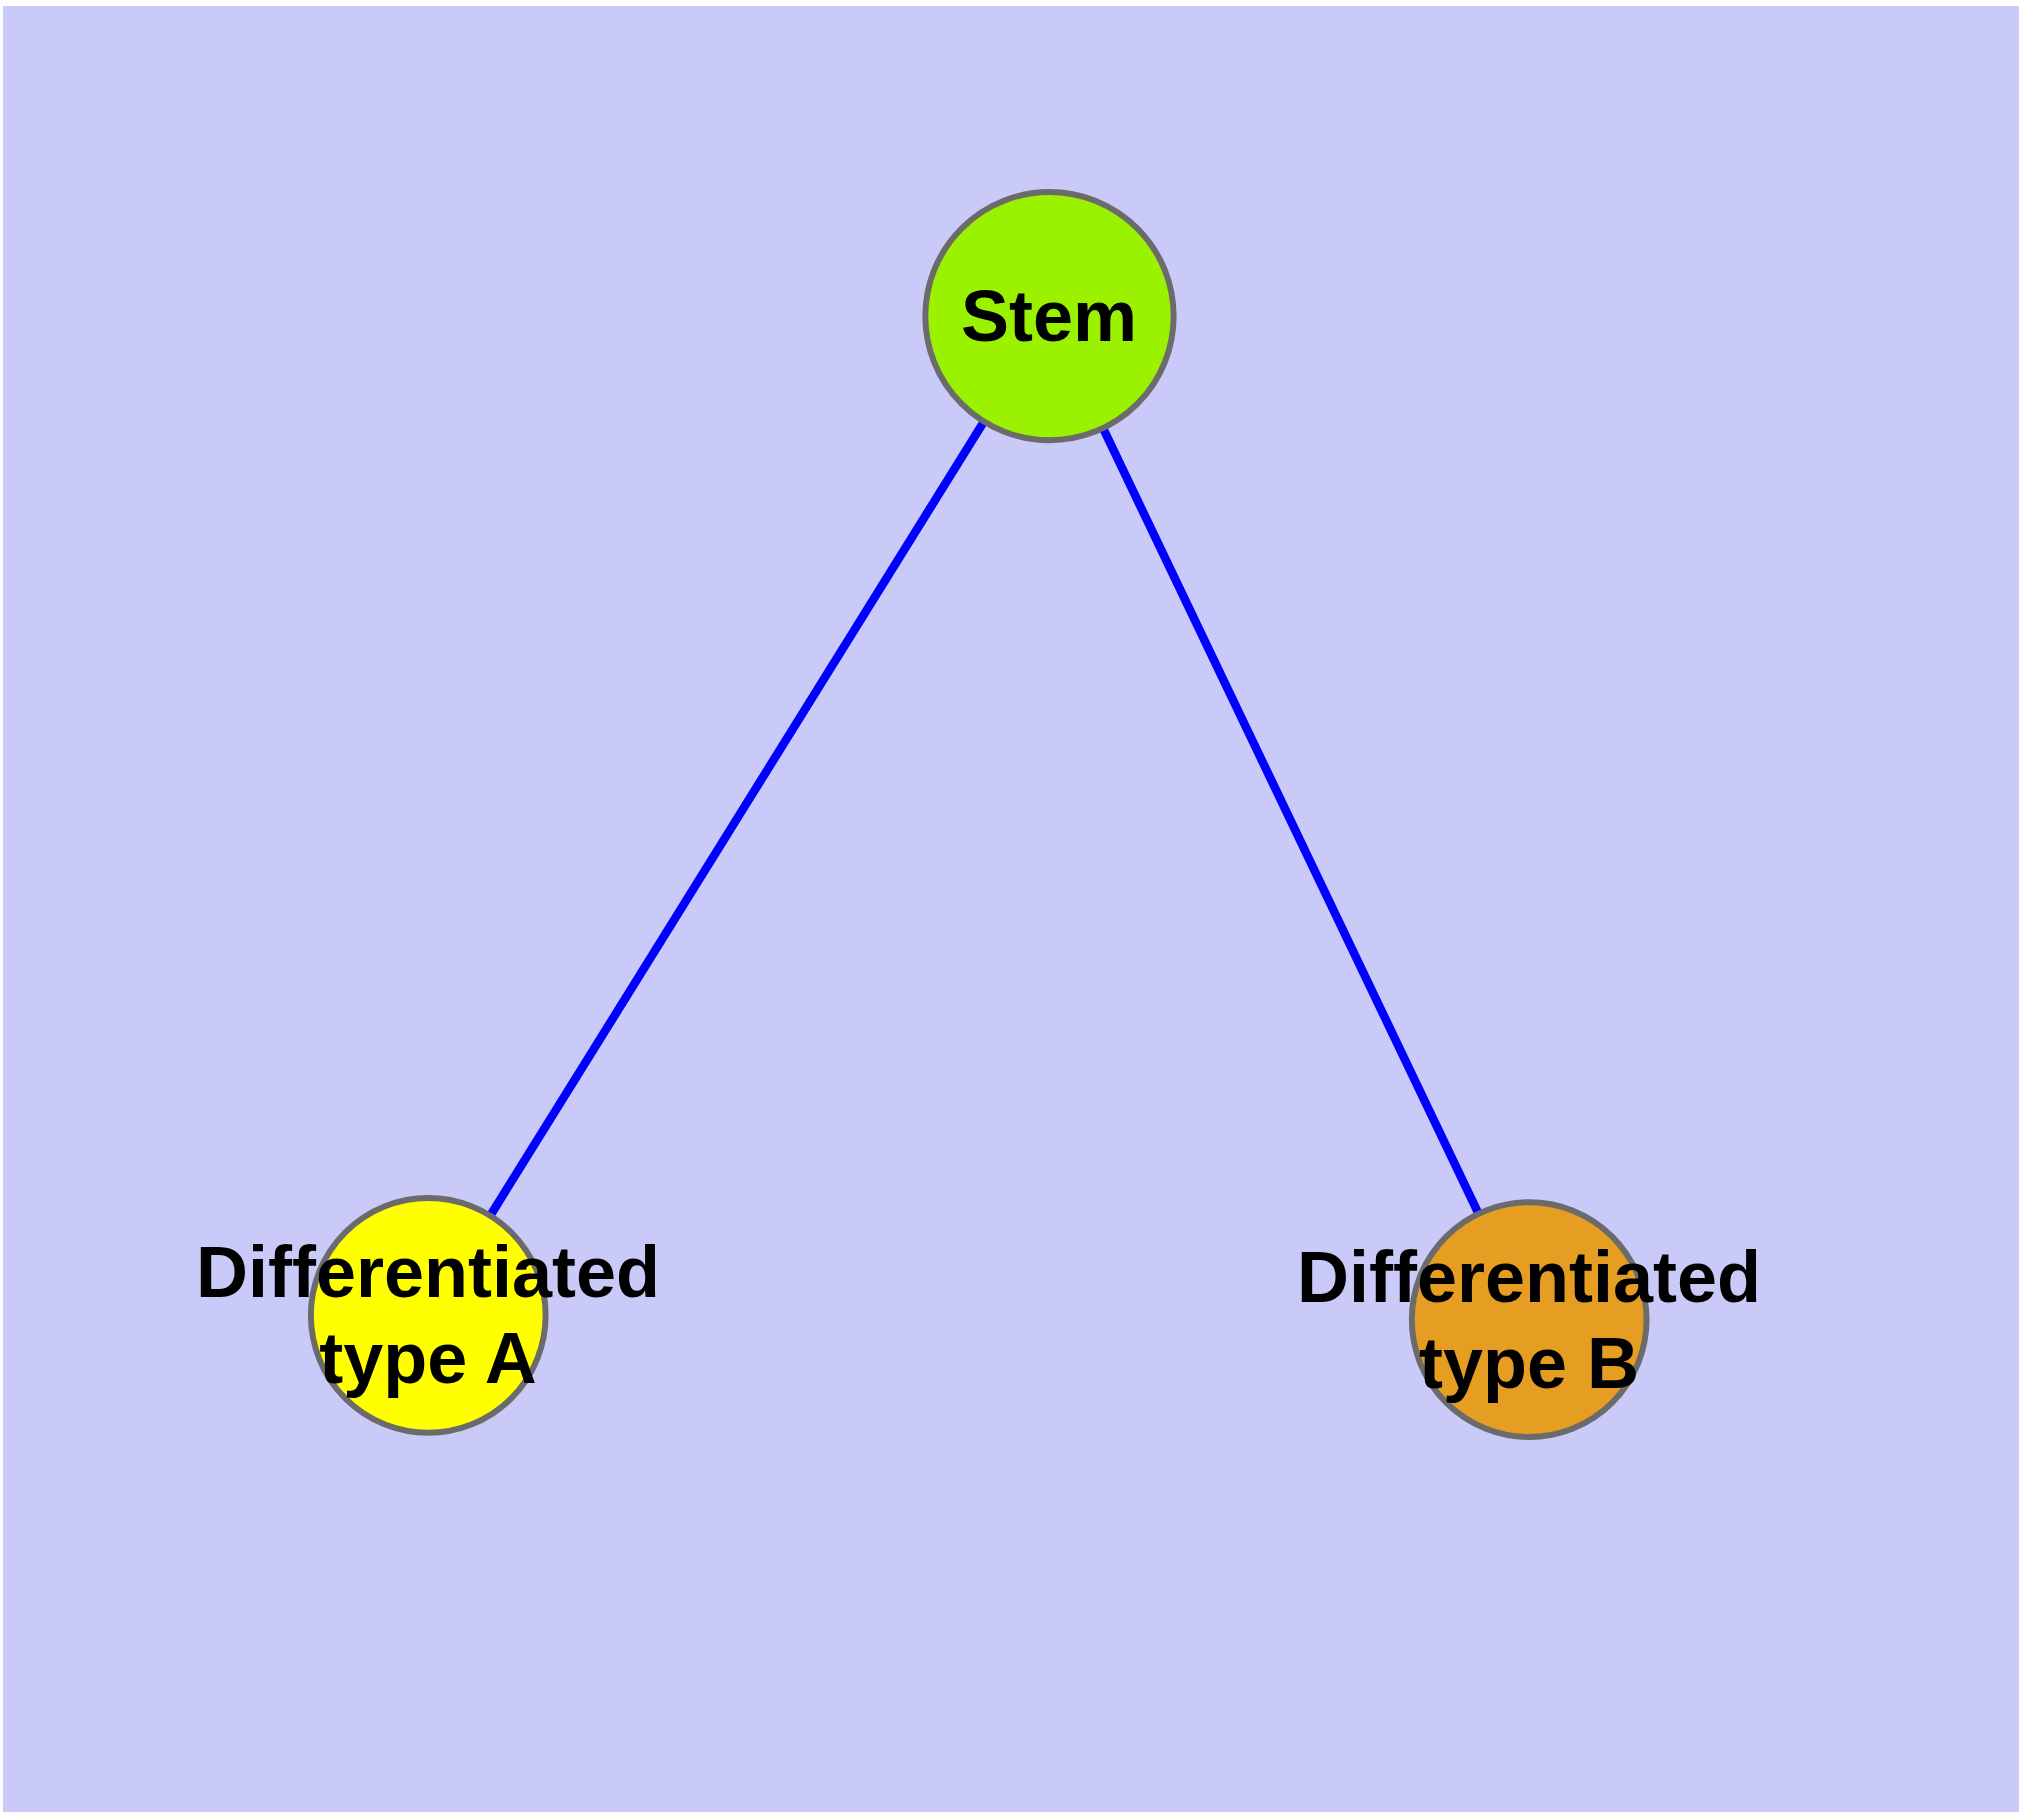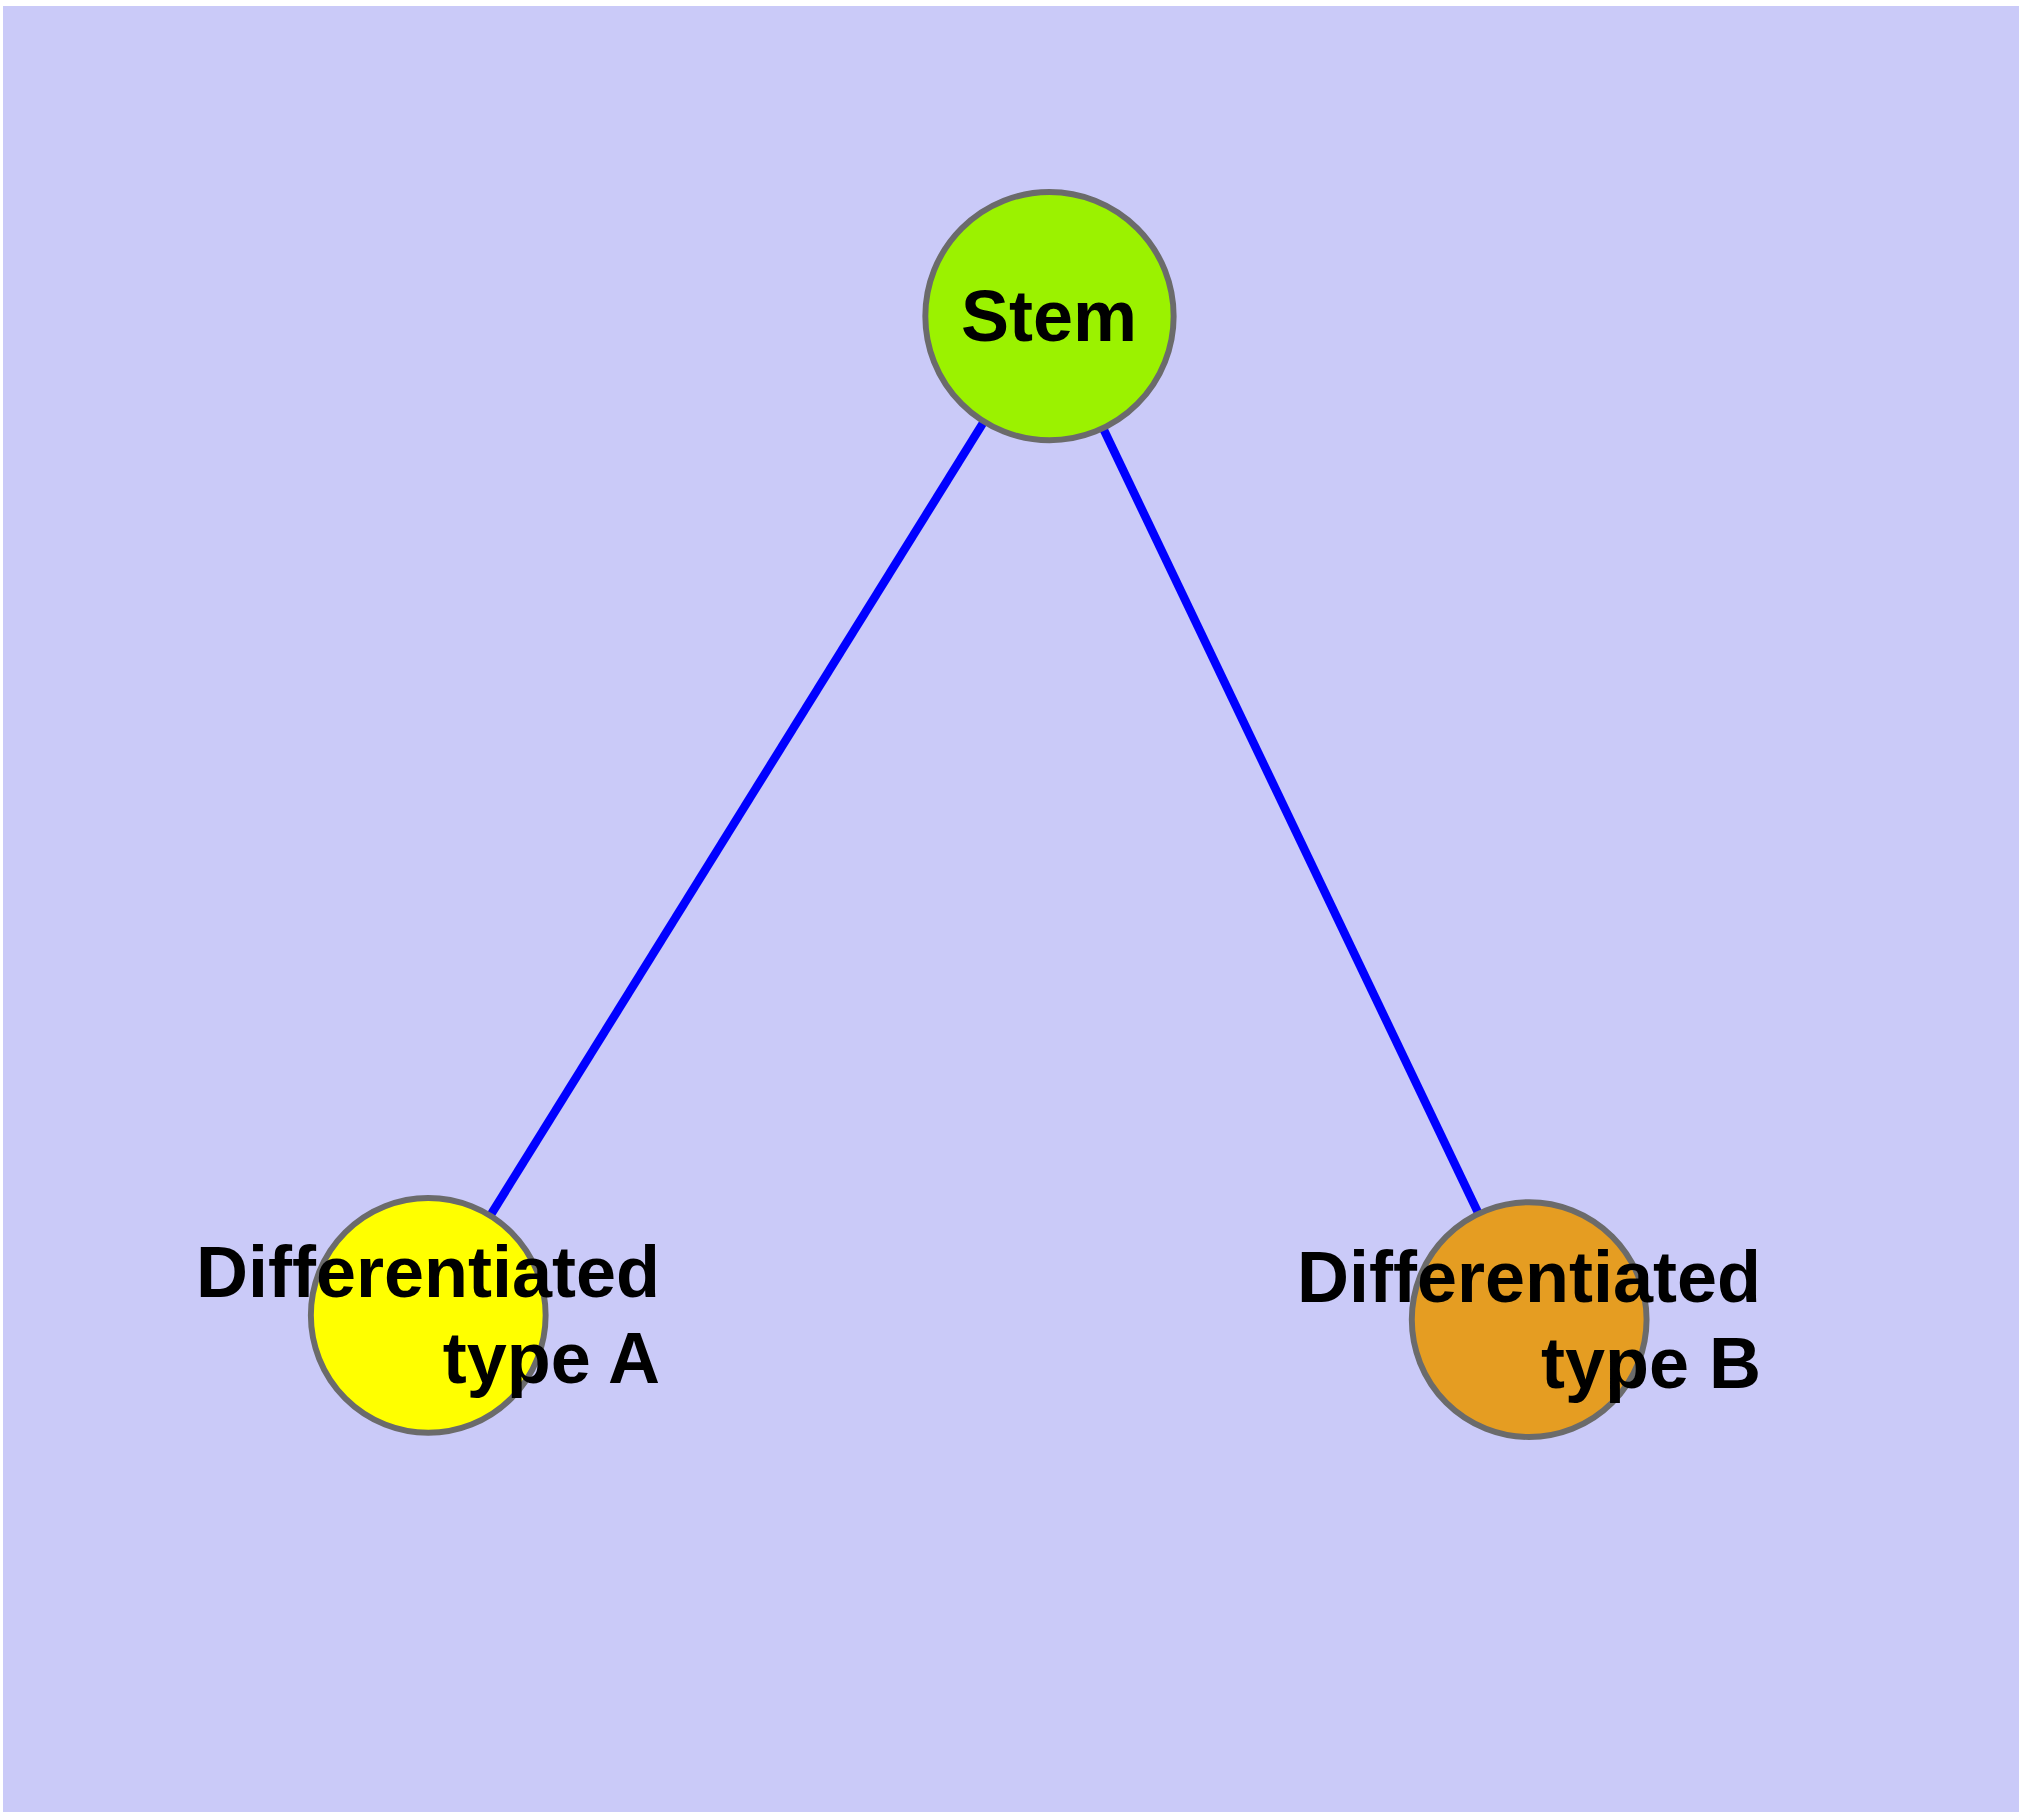--- a/index.html
+++ b/index.html
@@ -32,21 +32,21 @@
     height: 1812px;
     display: block;
   }
   .node-label {
     position: absolute;
     transform: translate(-50%, -50%);
     font-size: 72px;
     font-weight: bold;
     line-height: 1.2;
     color: #000000;
-    text-align: right;
+    text-align: center;
     white-space: pre-line;
     letter-spacing: 0;
     pointer-events: none;
   }
 </style>
 </head>
 <body>
 
 <div class="page">
   <div class="canvas-bg" style="background: rgb(202, 202, 248);"></div>

